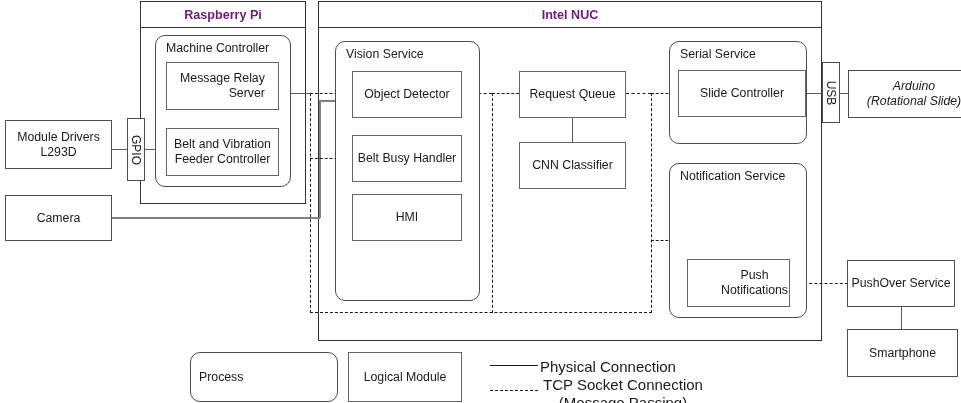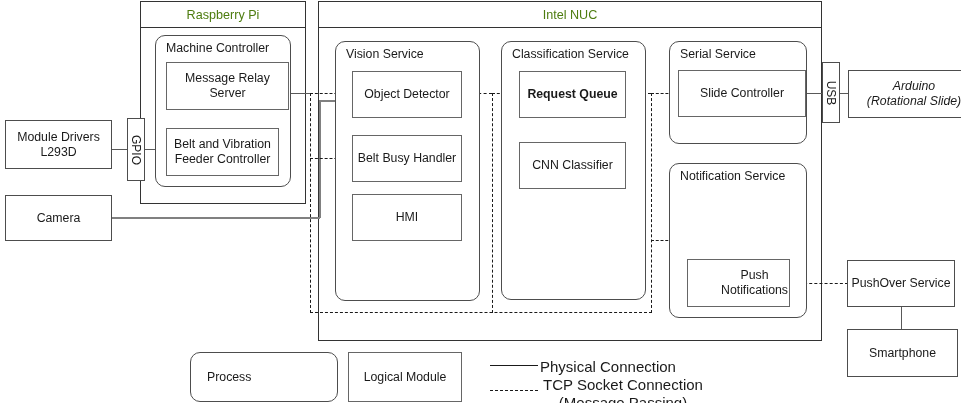--- a/index.html
+++ b/index.html
@@ -9,21 +9,21 @@
   
   .node{position:absolute;box-sizing:border-box;border:1.6px solid #4d4d4d;background:#fff;
         display:flex;align-items:center;justify-content:center;text-align:center;
         font-size:12.3px;color:#1a1a1a;line-height:1.22;z-index:6;}
   .node.thin{border-width:1.3px;border-color:#666;}
 
   
   .container{position:absolute;box-sizing:border-box;border:1.4px solid #333;background:#fff;z-index:2;}
   .container-title{position:absolute;left:0;right:0;top:0;height:25px;
         border-bottom:1.4px solid #333;display:flex;align-items:center;justify-content:center;
-        font-size:12.6px;font-weight:normal;color:#4d7c0f;}
+        font-size:12.6px;font-weight:bold;color:#701a75;}
 
   
   .group{position:absolute;box-sizing:border-box;border:1.6px solid #4d4d4d;border-radius:10px;
          background:#fff;z-index:4;}
   .group-title{position:absolute;left:10px;top:5px;font-size:12.3px;color:#1a1a1a;white-space:nowrap;}
 
   
   .vert{position:absolute;box-sizing:border-box;border:1.6px solid #4d4d4d;background:#fff;z-index:7;
         display:flex;align-items:center;justify-content:center;}
   .vert span{transform:rotate(90deg);font-size:12px;color:#1a1a1a;white-space:nowrap;}
@@ -32,21 +32,21 @@
   .edge{position:absolute;z-index:3;}
   .h-solid{height:0;border-top:1.5px solid #595959;}
   .v-solid{width:0;border-left:1.5px solid #595959;}
   .h-thick{height:0;border-top:2.4px solid #808080;}
   .h-dash{height:0;border-top:1.5px dashed #1a1a1a;}
   .v-dash{width:0;border-left:1.5px dashed #1a1a1a;}
 
   
   .legend-box{position:absolute;box-sizing:border-box;background:#fff;z-index:6;font-size:12.3px;color:#1a1a1a;}
   .legend-proc{border:1.6px solid #4d4d4d;border-radius:10px;display:flex;align-items:center;
-               justify-content:flex-start;padding-left:16px;}
+               justify-content:flex-start;padding-left:8px;}
   .legend-mod{border:1.9px solid #666;display:flex;align-items:center;justify-content:center;}
   .legend-label{position:absolute;z-index:6;font-size:15px;color:#1a1a1a;text-align:center;line-height:1.2;}
 </style>
 </head>
 <body>
 
 <div id="canvas">
 
   <div class="container" style="left:140px;top:1px;width:166px;height:203px;">
     <div class="container-title">Raspberry Pi</div>
@@ -93,41 +93,38 @@
   <div class="node" style="left:5px;top:195px;width:107px;height:46px;">Camera</div>
 
   <div class="vert" style="left:127px;top:118px;width:18px;height:63px;">
     <span>GPIO</span>
   </div>
 
   <div class="group" style="left:155px;top:35px;width:136px;height:152px;">
     <div class="group-title">Machine Controller</div>
   </div>
 
-  <div class="node thin" style="left:166px;top:62px;width:123px;height:48px;white-space:pre-line;">Message Relay
+  <div class="node thin" style="left:166px;top:62px;width:113px;height:48px;white-space:pre-line;text-align:right;">Message Relay
 Server</div>
 
   <div class="node thin" style="left:166px;top:128px;width:113px;height:48px;white-space:pre-line;">Belt and Vibration
 Feeder Controller</div>
 
   <div class="group" style="left:335px;top:41px;width:145px;height:260px;">
     <div class="group-title">Vision Service</div>
   </div>
 
   <div class="node thin" style="left:352px;top:135px;width:110px;height:47px;">Belt Busy Handler</div>
 
   <div class="node thin" style="left:352px;top:71px;width:110px;height:47px;">Object Detector</div>
 
   <div class="node thin" style="left:352px;top:194px;width:110px;height:47px;">HMI</div>
 
-  <div class="group" style="left:501px;top:41px;width:145px;height:259px;">
-    <div class="group-title">Classification Service</div>
-  </div>
 
-  <div class="node thin" style="left:519px;top:71px;width:107px;height:47px;font-weight:bold;">Request Queue</div>
+  <div class="node thin" style="left:519px;top:71px;width:107px;height:47px;">Request Queue</div>
 
   <div class="node thin" style="left:519px;top:142px;width:107px;height:47px;">CNN Classifier</div>
 
   <div class="group" style="left:669px;top:41px;width:138px;height:103px;">
     <div class="group-title">Serial Service</div>
   </div>
 
   <div class="node thin" style="left:678px;top:70px;width:128px;height:47px;">Slide Controller</div>
 
   <div class="group" style="left:669px;top:163px;width:138px;height:155px;">

